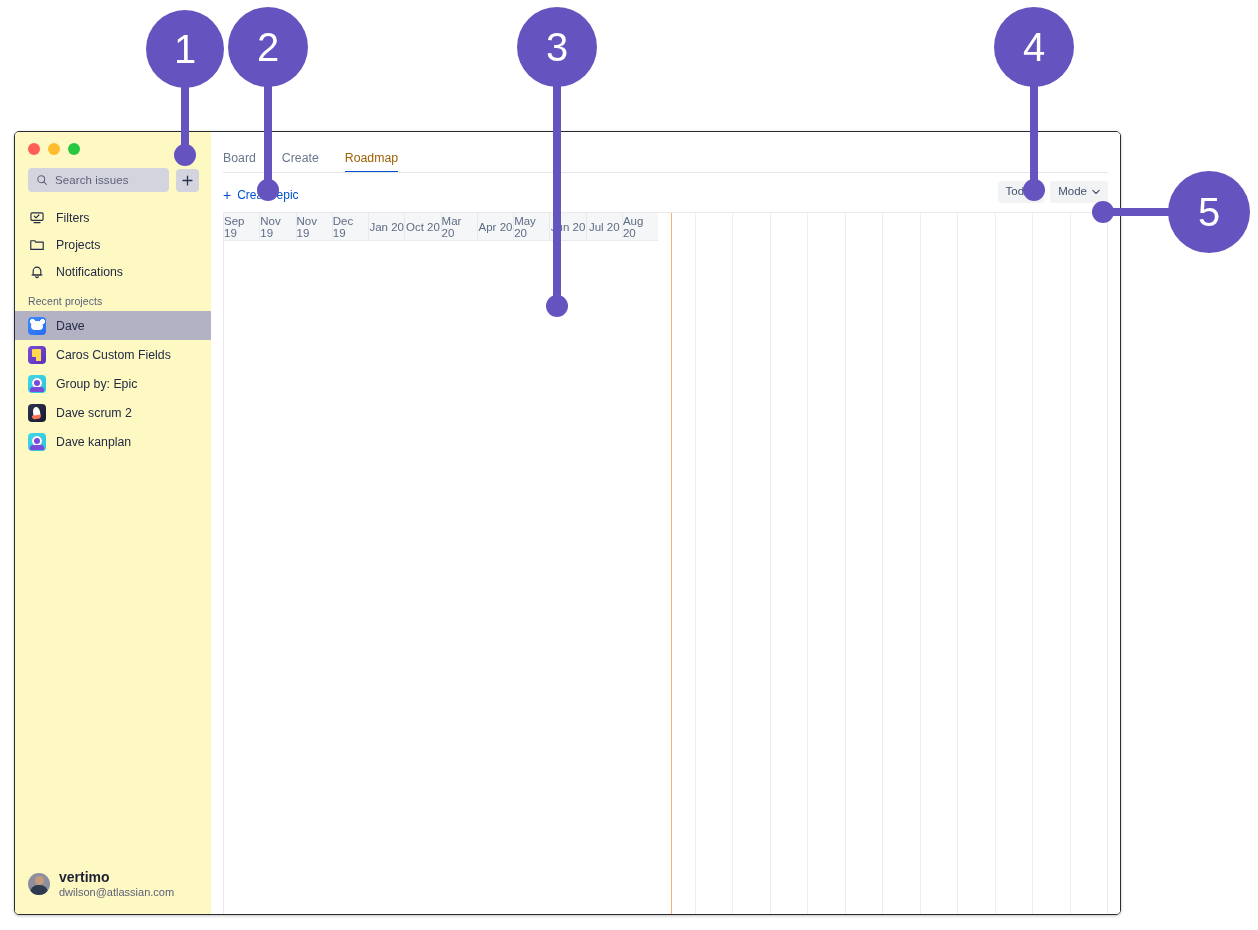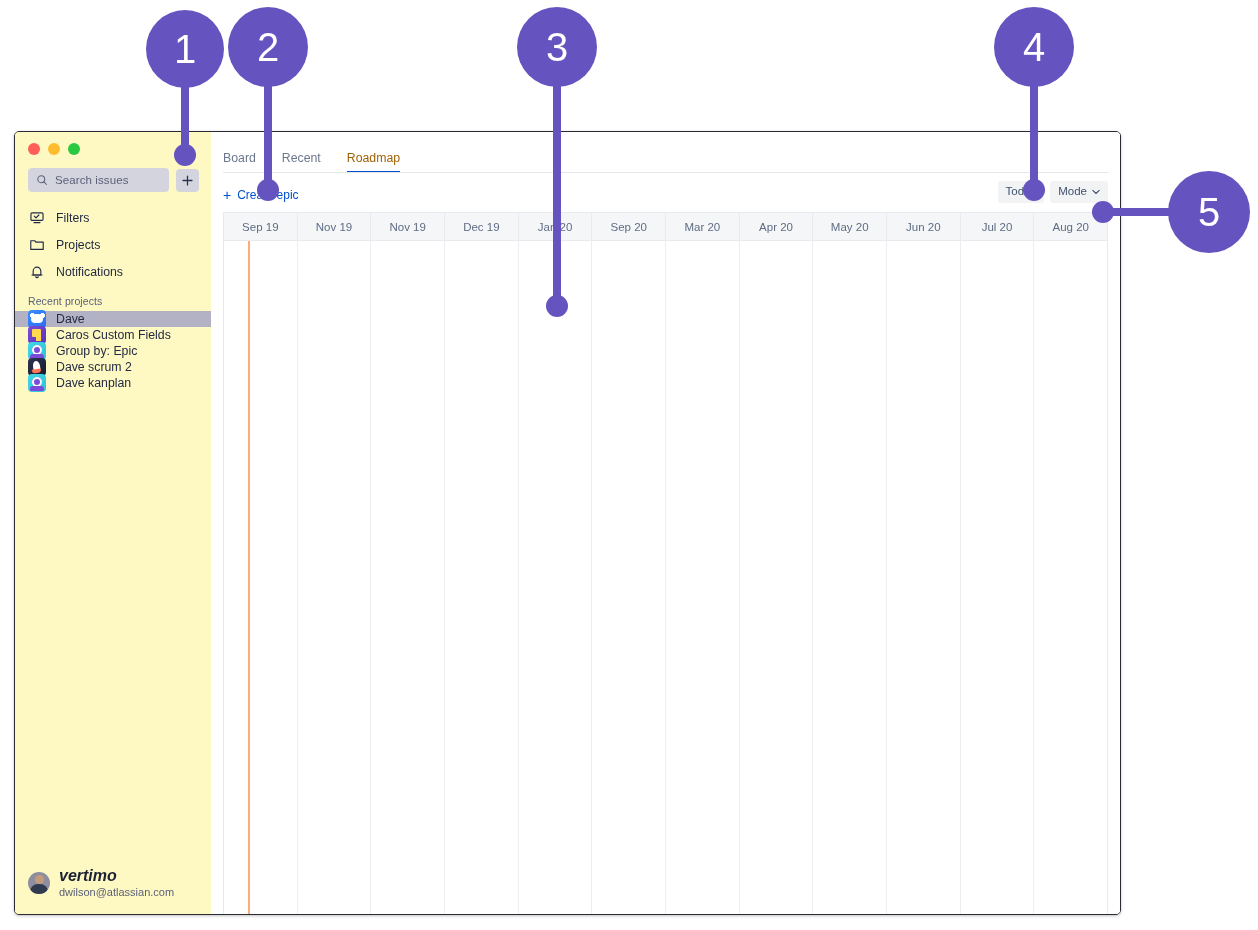--- a/index.html
+++ b/index.html
@@ -102,21 +102,21 @@
     font-size: 10.5px;
     color: #5a6079;
     padding: 10px 6px 4px 13px;
     letter-spacing: .1px;
   }
 
   .proj-item {
     display: flex;
     align-items: center;
     gap: 10px;
-    height: 16px;
+    height: 29px;
     padding: 0 13px;
   }
   .proj-item.active { background: #b3b2c4; }
   .proj-item .label { font-size: 12.3px; color: #232b44; }
   .proj-avatar {
     width: 18px; height: 18px;
     border-radius: 4px;
     flex: none;
     position: relative;
     overflow: hidden;
@@ -183,21 +183,21 @@
   }
   .user-avatar::before{
     content:"";position:absolute;left:6.5px;top:3px;width:9px;height:9px;
     background:#c49a7d;border-radius:50%;
   }
   .user-avatar::after{
     content:"";position:absolute;left:2px;top:12px;width:18px;height:12px;
     background:#2f3a4e;border-radius:8px 8px 0 0;
   }
   .user-text { line-height: 1.25; }
-  .user-name { font-size: 16px; color: #1c2233; font-weight: bold; font-style: italic; }
+  .user-name { font-size: 14px; color: #1c2233; font-weight: bold; }
   .user-mail { font-size: 11px; color: #5c6079; }
 
   
   #main {
     flex: 1;
     background: #ffffff;
     position: relative;
     display: flex;
     flex-direction: column;
     min-width: 0;
@@ -270,21 +270,21 @@
   }
   .chev { font-size: 9px; color: #42526e; }
 
   
   .timeline {
     flex: 1;
     margin: 6px 12px 0 12px;
     border: 1px solid #e8eaed;
     border-bottom: none;
     display: flex;
-    flex-direction: column;
+    flex-direction: row;
     position: relative;
     min-height: 0;
   }
   .tl-header {
     display: flex;
     height: 27px;
     background: #f5f6f8;
     border-bottom: 1px solid #e8eaed;
     flex: none;
   }
@@ -442,21 +442,21 @@
           <div class="user-name">vertimo</div>
           <div class="user-mail">dwilson@atlassian.com</div>
         </span>
       </div>
     </div>
 
     <div id="main">
 
       <div class="tabs-row">
         <div class="tab">Board</div>
-        <div class="tab">Recent</div>
+        <div class="tab">Create</div>
         <div class="tab active">Roadmap</div>
         <div class="tabs-underline"></div>
       </div>
 
       <div class="create-row">
         <div class="create-epic">
           <span class="plus">+</span>
           <span>Create epic</span>
         </div>
         <div class="right-controls">
@@ -474,21 +474,21 @@
         </div>
       </div>
 
       <div class="timeline">
         <div class="tl-header" id="tl-header">
             <div class="cell">Sep 19</div>
             <div class="cell">Nov 19</div>
             <div class="cell">Nov 19</div>
             <div class="cell">Dec 19</div>
             <div class="cell">Jan 20</div>
-            <div class="cell">Sep 20</div>
+            <div class="cell">Oct 20</div>
             <div class="cell">Mar 20</div>
             <div class="cell">Apr 20</div>
             <div class="cell">May 20</div>
             <div class="cell">Jun 20</div>
             <div class="cell">Jul 20</div>
             <div class="cell">Aug 20</div>
           </div>
         <div class="tl-body" id="tl-body">
           <div class="today-line" id="today-line" style="left: 2.75%;"></div>
         <div class="col"></div>

